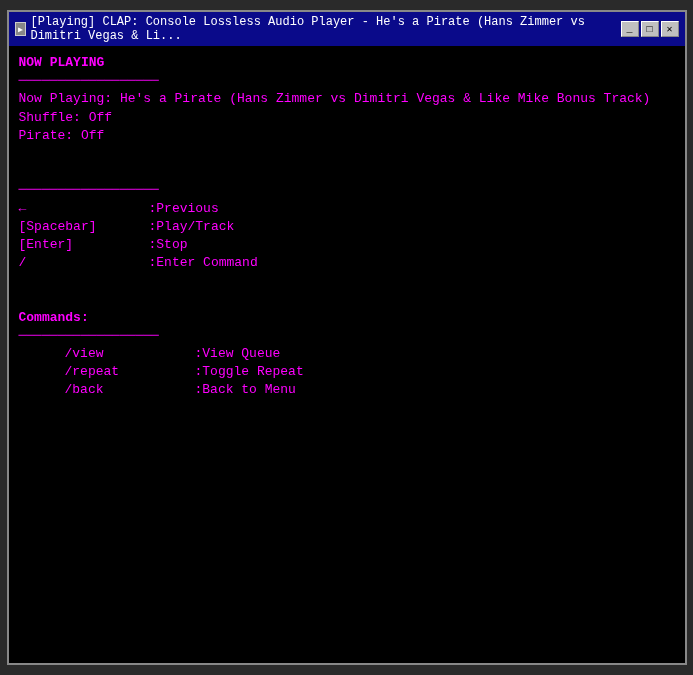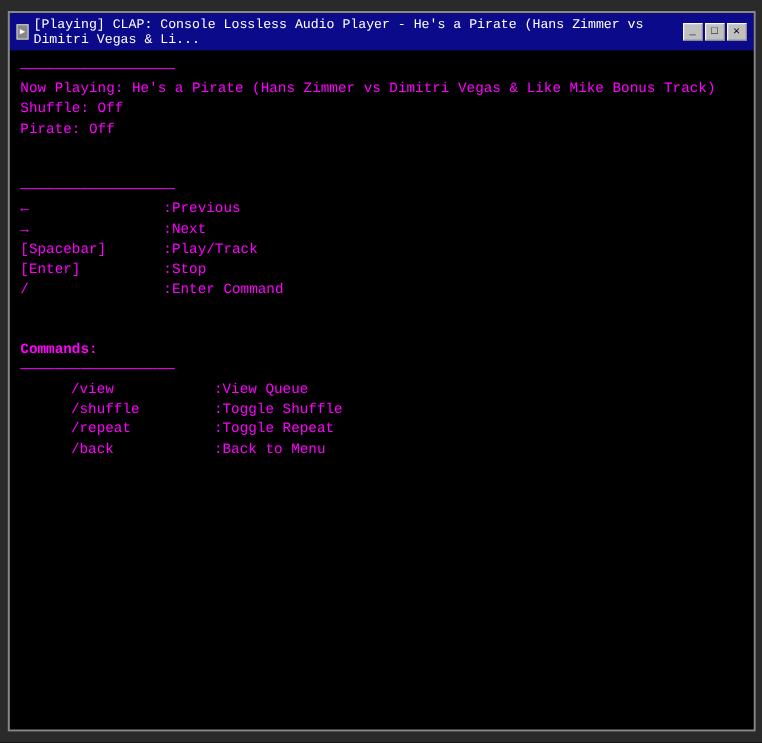--- a/index.html
+++ b/index.html
@@ -122,38 +122,37 @@
       <span>[Playing] CLAP: Console Lossless Audio Player - He's a Pirate (Hans Zimmer vs Dimitri Vegas &amp; Li...</span>
     </div>
     <div class="title-bar-buttons">
       <div class="tb-btn">_</div>
       <div class="tb-btn">□</div>
       <div class="tb-btn">✕</div>
     </div>
   </div>
 
   <div class="terminal">
+    <span class="line heading">NOW PLAYING</span>
     <span class="line divider">──────────────────</span>
     <span class="line"><span>Now Playing:</span> <span>He's a Pirate (Hans Zimmer vs Dimitri Vegas &amp; Like Mike Bonus Track)</span></span>
     <span class="line">Shuffle: Off</span>
     <span class="line">Pirate: Off</span>
     <span class="line">&nbsp;</span>
     <span class="line">&nbsp;</span>
     <span class="line divider">──────────────────</span>
     <div id="controls-list">
         <span class="line"><span class="key-col">←</span><span>:Previous</span></span>
-        <span class="line"><span class="key-col">→</span><span>:Next</span></span>
         <span class="line"><span class="key-col">[Spacebar]</span><span>:Play/Track</span></span>
         <span class="line"><span class="key-col">[Enter]</span><span>:Stop</span></span>
         <span class="line"><span class="key-col">/</span><span>:Enter Command</span></span>
       </div>
     <span class="line">&nbsp;</span>
     <span class="line">&nbsp;</span>
     <span class="line heading">Commands:</span>
     <span class="line divider">──────────────────</span>
     <div id="commands-list">
         <span class="line"><span class="cmd-col">/view</span><span>:View Queue</span></span>
-        <span class="line"><span class="cmd-col">/shuffle</span><span>:Toggle Shuffle</span></span>
         <span class="line"><span class="cmd-col">/repeat</span><span>:Toggle Repeat</span></span>
         <span class="line"><span class="cmd-col">/back</span><span>:Back to Menu</span></span>
       </div>
   </div>
 </div>
 
 </body></html>

